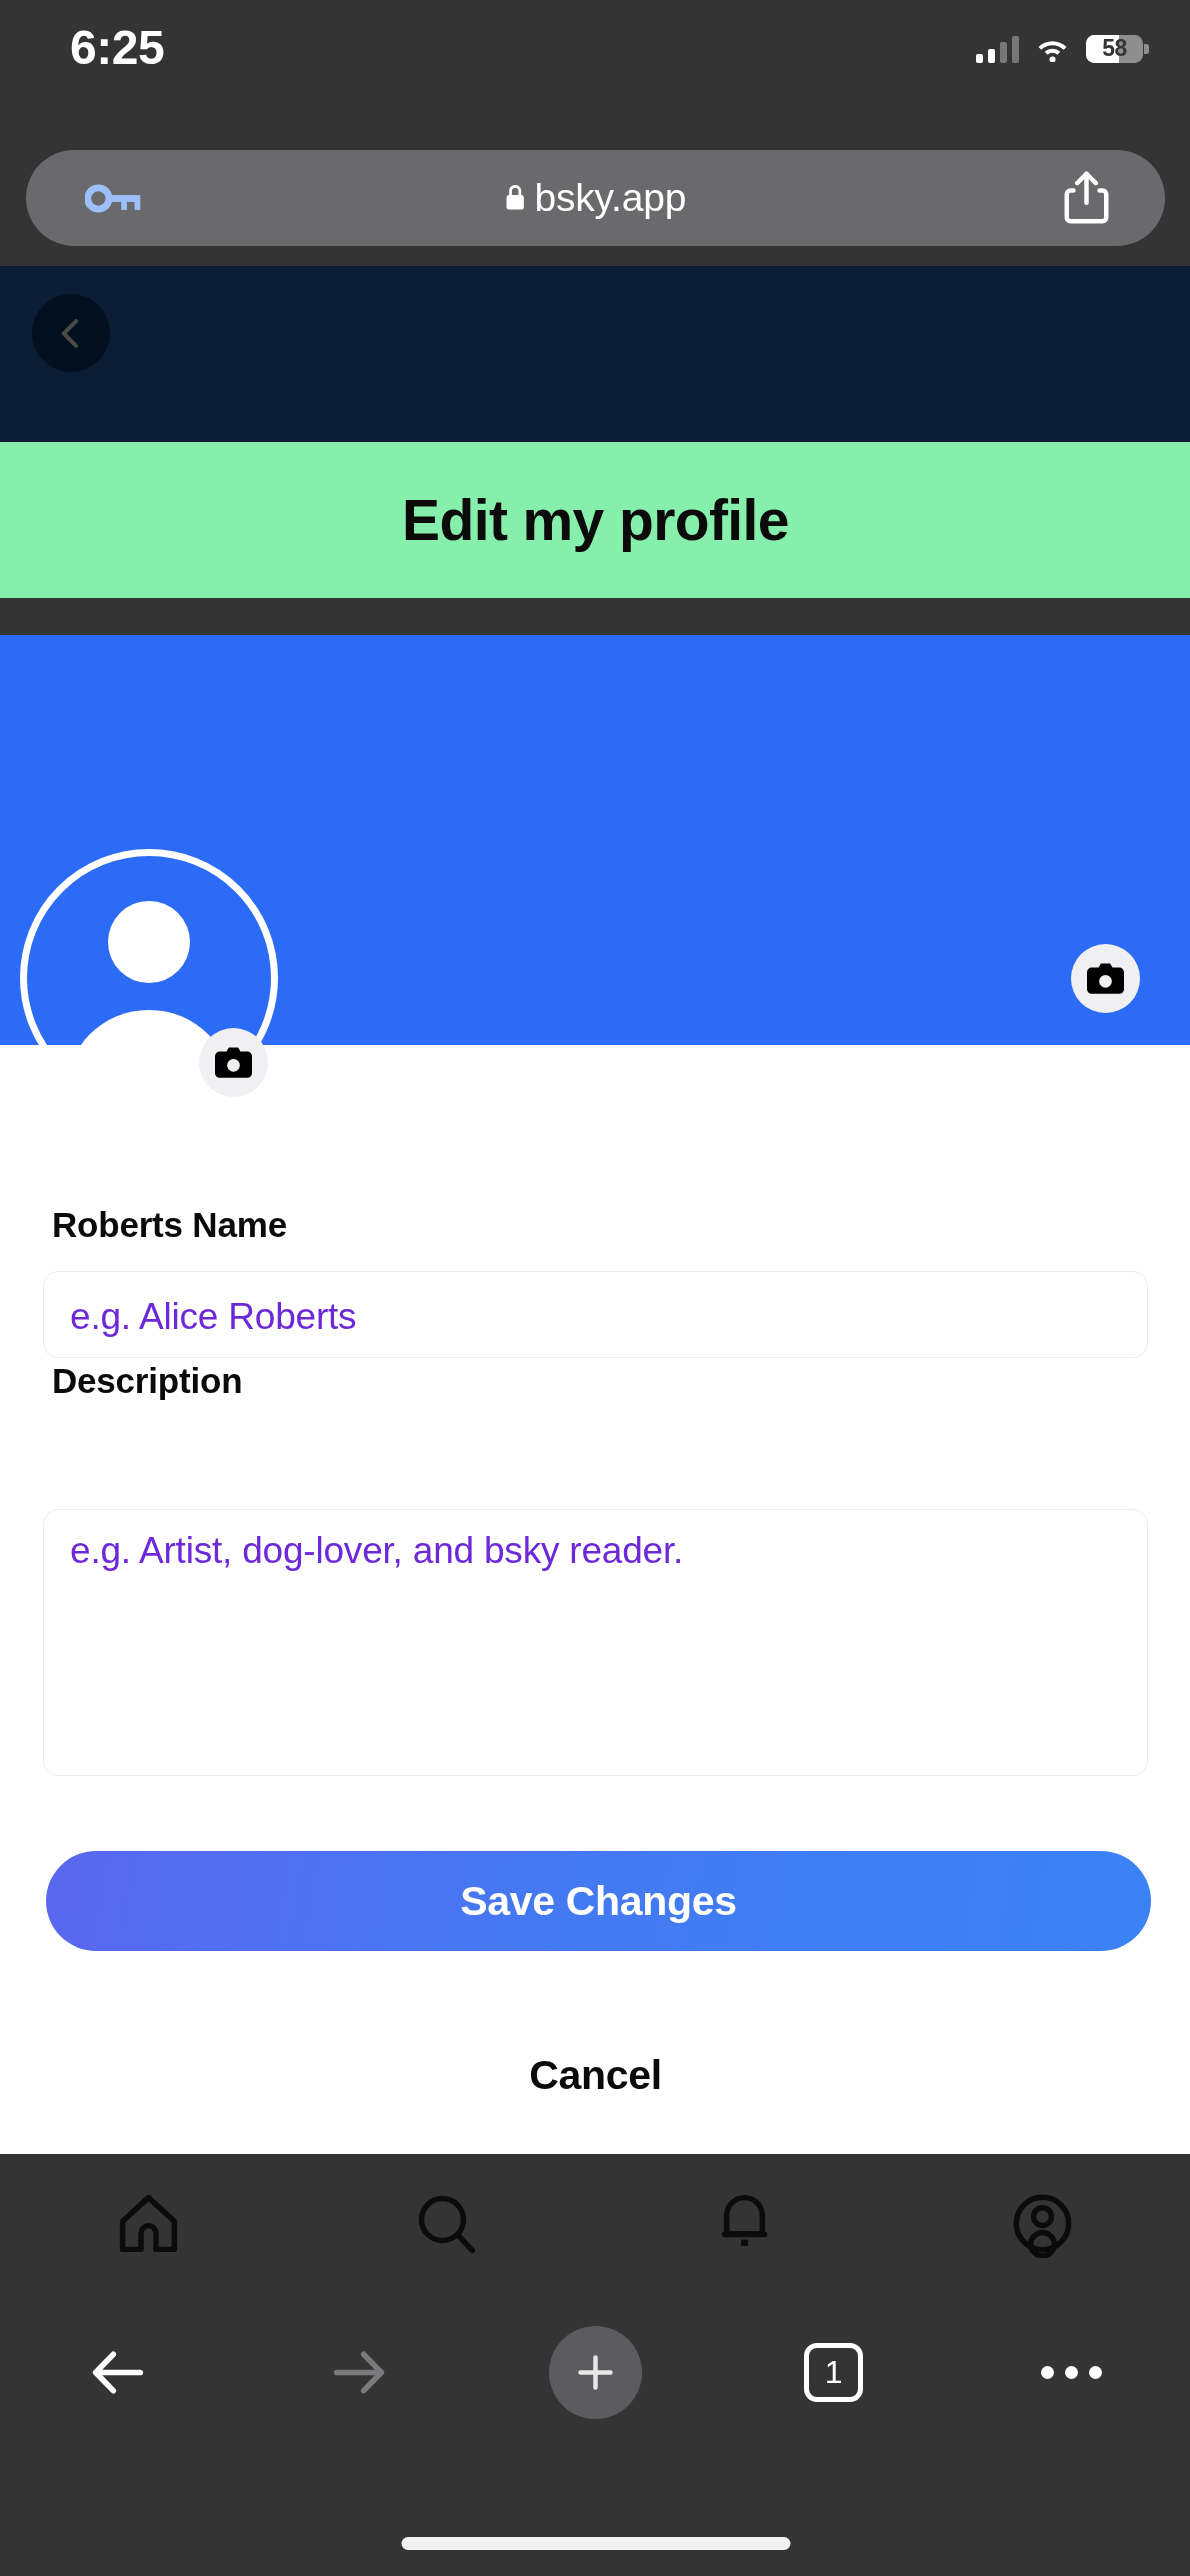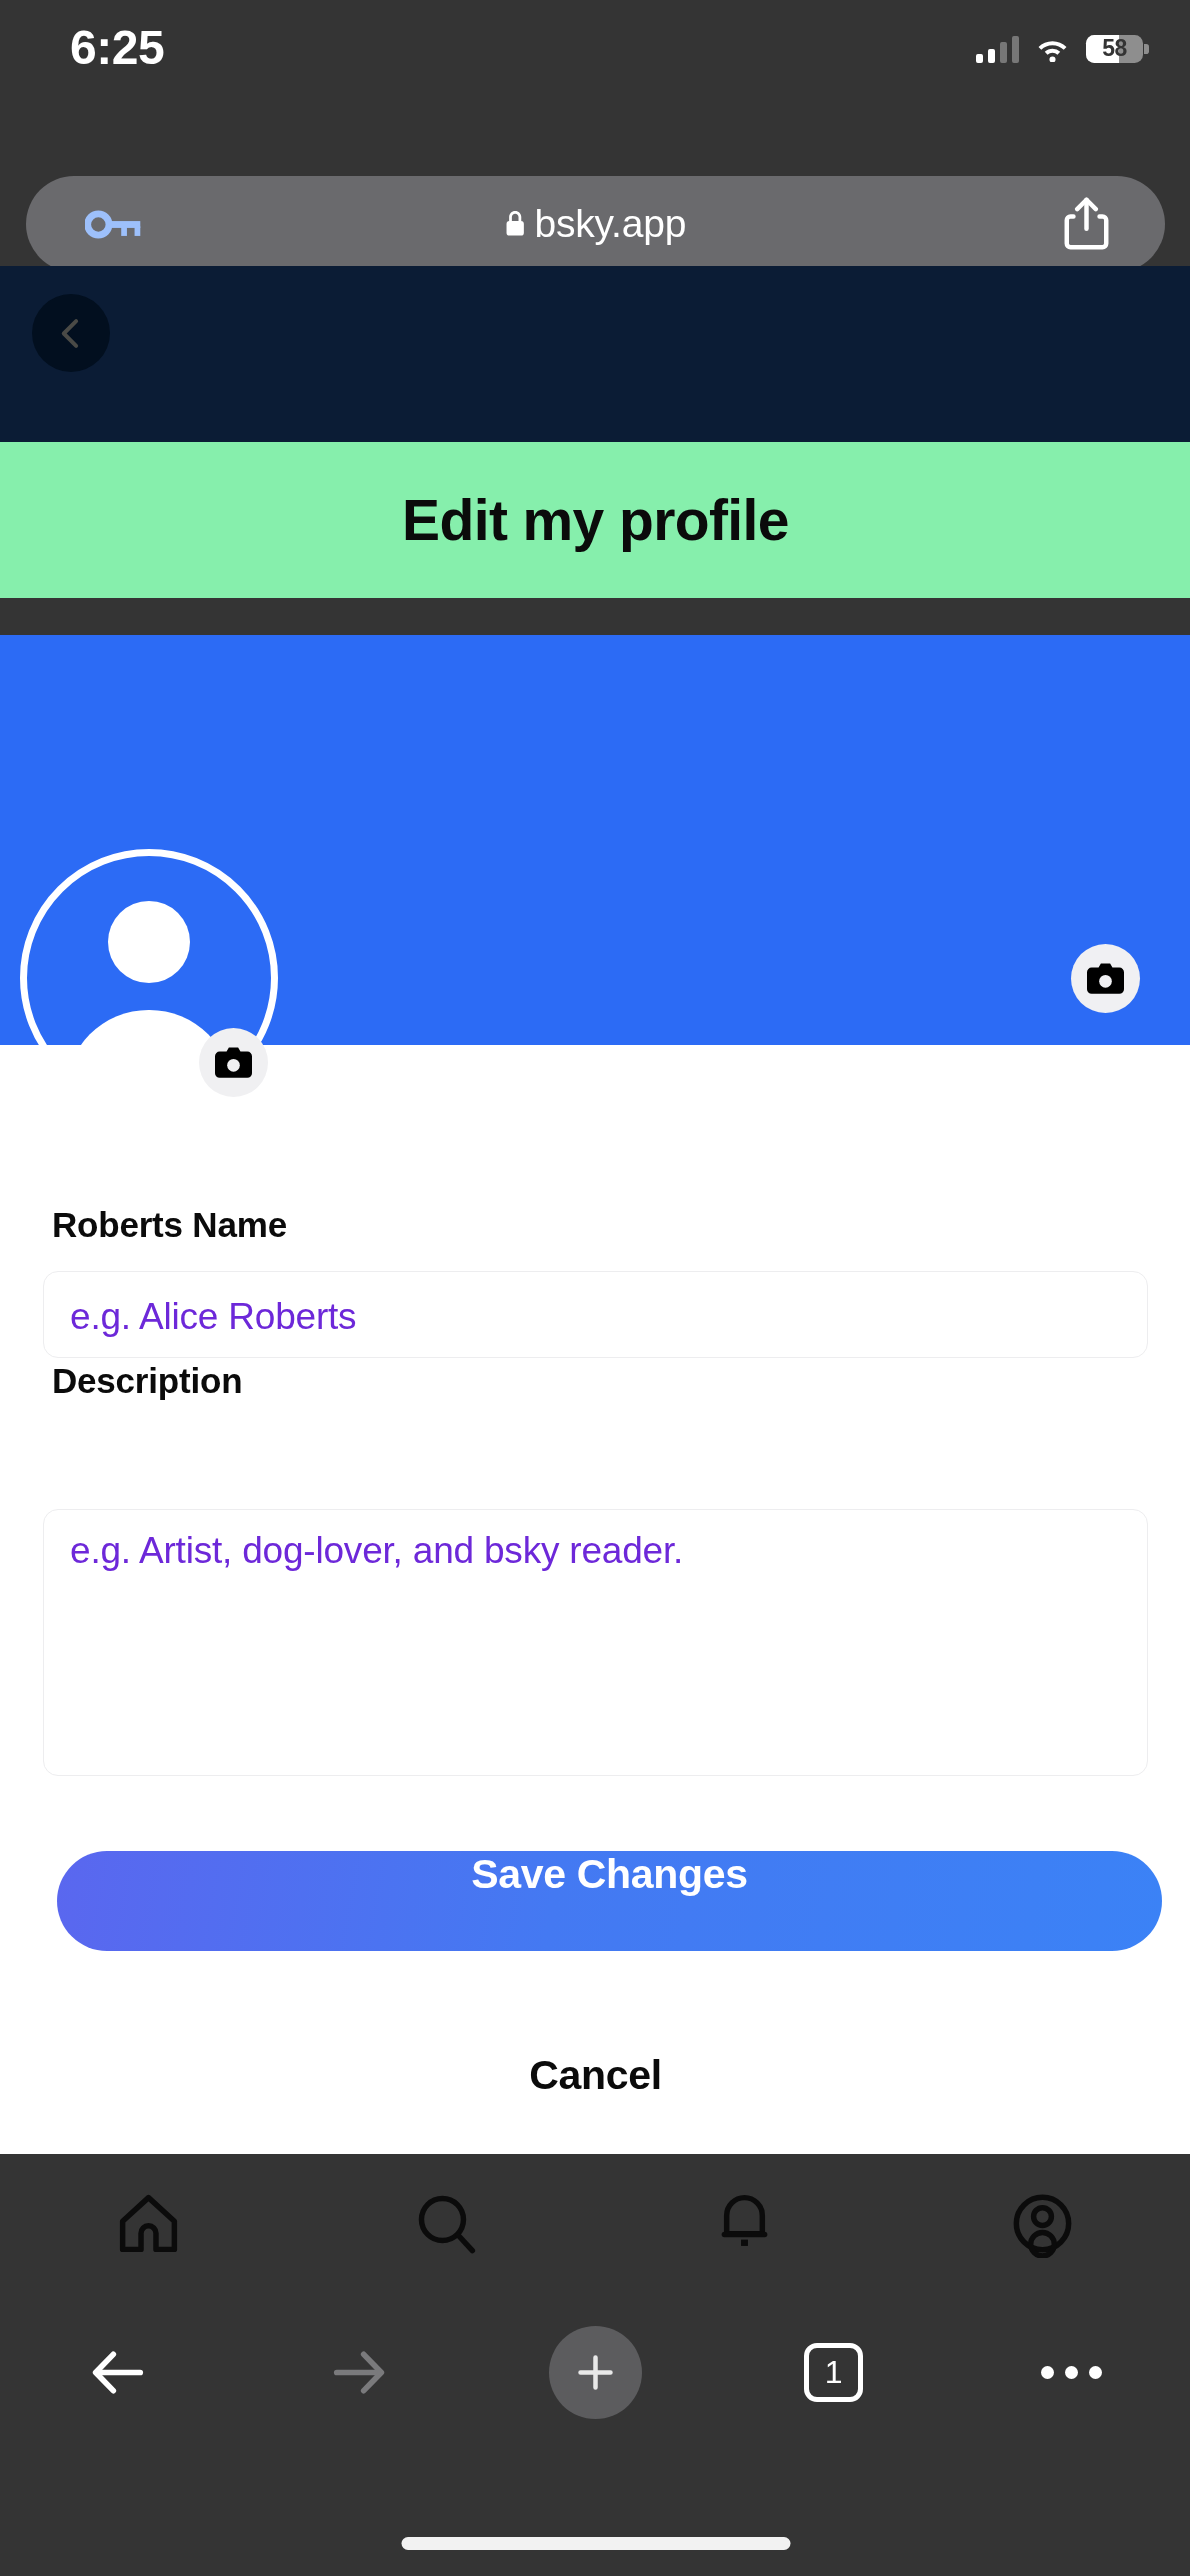--- a/index.html
+++ b/index.html
@@ -46,21 +46,20 @@
   }
   .battery .pct{
     position:absolute; inset:0; display:flex; align-items:center; justify-content:center;
     font-size:23px; font-weight:bold; color:#343434; z-index:2; letter-spacing:-0.5px;
   }
 
   
   .urlbar-wrap{
     position:absolute; top:150px; left:0; width:1191px; height:111px;
     background:#343434;
-    margin-top:26px;
   }
   .urlbar{
     position:absolute; left:26px; top:0; width:1139px; height:96px;
     background:#6a6a6d; border-radius:48px;
     display:flex; align-items:center;
   }
   .url-key{ position:absolute; left:59px; width:61px; height:41px; }
   .url-center{
     position:absolute; left:0; right:0; display:flex; align-items:center;
     justify-content:center; gap:9.3px;
@@ -147,24 +146,24 @@
   .inp-display{ top:1271px; height:87px; }
   .inp-desc{ top:1509px; height:267px; }
   .ph{
     position:absolute; left:26px; font-size:37px; color:#6d28d9;
     letter-spacing:-0.2px;
   }
   .inp-display .ph{ top:24px; }
   .inp-desc .ph{ top:20.4px; }
 
   .save-btn{
-    position:absolute; left:57px; top:1851px; width:1105px; height:100px;
+    position:absolute; left:46px; top:1851px; width:1105px; height:100px;
     border-radius:50px;
     background:linear-gradient(100deg,#5a67ef 0%,#4479f2 45%,#3b82f6 100%);
-    display:flex; justify-content:center;
+    display:flex; align-items:center; justify-content:center;
   }
   .save-btn span{
     font-size:41px; font-weight:bold; color:#fff; letter-spacing:-0.3px;
   }
   .cancel-btn{
     position:absolute; left:0; top:2031px; width:1191px; height:89px;
     display:flex; align-items:center; justify-content:center;
   }
   .cancel-btn span{
     font-size:41px; font-weight:bold; color:#0b0b0b; letter-spacing:-0.3px;

